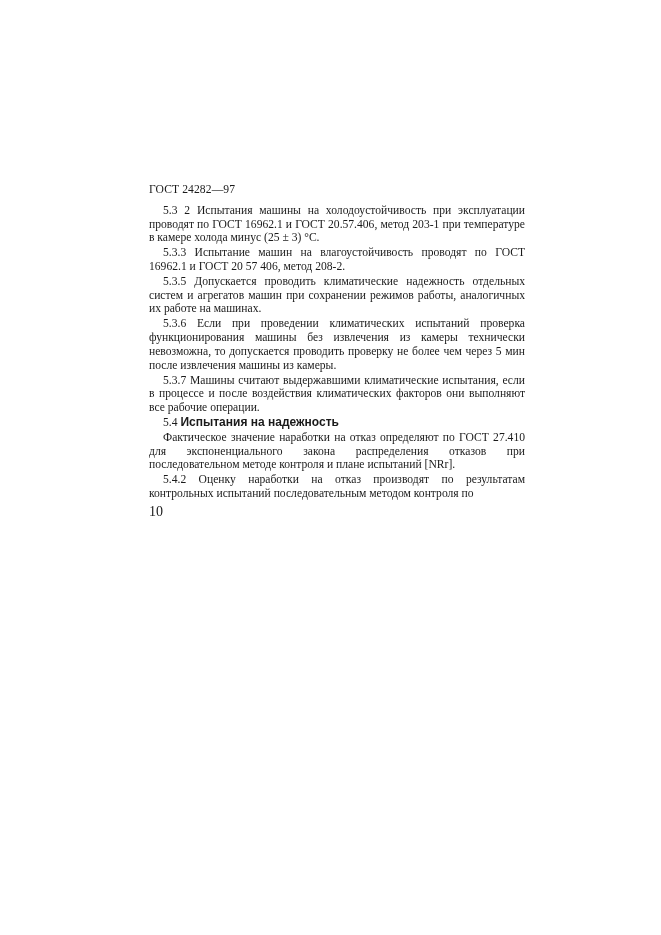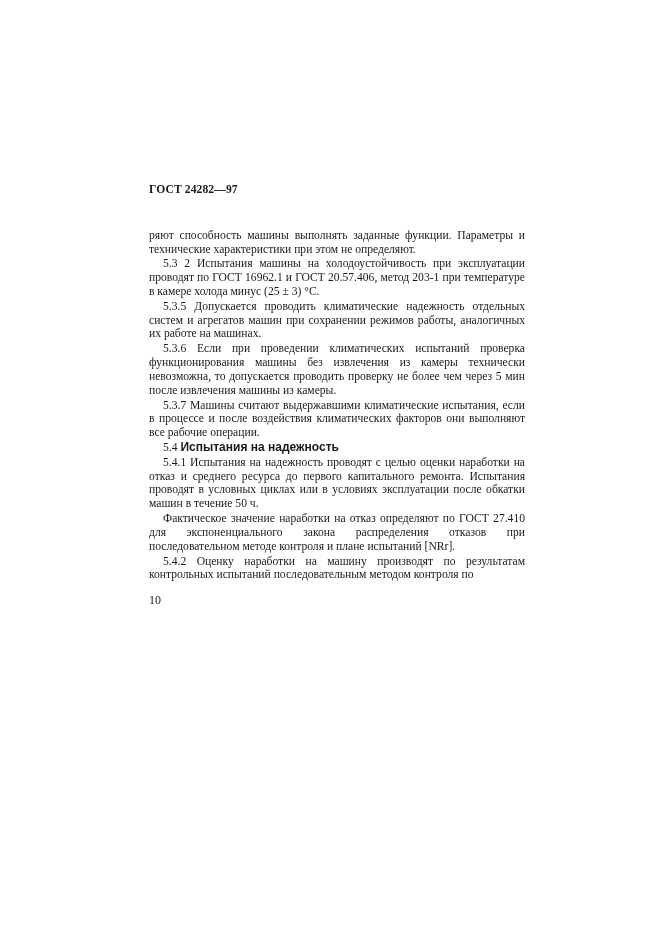--- a/index.html
+++ b/index.html
@@ -2,42 +2,41 @@
 <html><head>
   <meta charset="utf-8">
   <style>
     html, body { margin: 0; padding: 0; background: #ffffff; }
     body { width: 661px; height: 935px; position: relative; overflow: hidden; }
     .page {
       position: absolute; left: 149px; top: 183px; width: 376px;
       font-family: "Liberation Serif", serif; color: #1a1a1a;
       font-size: 11.6px; line-height: 13.75px;
     }
-    .header { font-weight: bold; font-size: 11.6px; margin-bottom: 32px; letter-spacing: 0.1px; }
+    .header { font-weight: normal; font-size: 11.6px; margin-bottom: 7px; letter-spacing: 0.1px; }
     .p { text-align: justify; text-align-last: left; margin: 0 0 1.2px 0; hyphens: manual; }
     .p.indent { text-indent: 14px; }
     .p.heading { text-indent: 14px; }
     .p.heading b { font-family: Liberation Sans, sans-serif; font-weight: bold; font-size: 12px; }
-    .pagenum { margin-top: 12px; font-size: 12px; }
+    .pagenum { margin-top: 4px; font-size: 14px; }
   </style>
 </head>
 <body>
 
 <div class="page">
   <div class="header">ГОСТ 24282—97</div>
 
-  <p class="p">ряют способность машины выполнять заданные функции. Параметры и технические характеристики при этом не определяют.</p>
   <p class="p indent">5.3 2 Испытания машины на холодоустойчивость при эксплуатации проводят по ГОСТ 16962.1 и ГОСТ 20.57.406, метод 203-1 при температуре в камере холода минус (25 ± 3) °С.</p>
+  <p class="p indent">5.3.3 Испытание машин на влагоустойчивость проводят по ГОСТ 16962.1 и ГОСТ 20 57 406, метод 208-2.</p>
   <p class="p indent">5.3.5 Допускается проводить климатические надежность отдельных систем и агрегатов машин при сохранении режимов работы, аналогичных их работе на машинах.</p>
   <p class="p indent">5.3.6 Если при проведении климатических испытаний проверка функционирования машины без извлечения из камеры технически невозможна, то допускается проводить проверку не более чем через 5 мин после извлечения машины из камеры.</p>
   <p class="p indent">5.3.7 Машины считают выдержавшими климатические испытания, если в процессе и после воздействия климатических факторов они выполняют все рабочие операции.</p>
 
   <p class="p heading">
     <span>5.4</span>
     <b>Испытания на надежность</b>
   </p>
 
-  <p class="p indent">5.4.1 Испытания на надежность проводят с целью оценки наработки на отказ и среднего ресурса до первого капитального ремонта. Испытания проводят в условных циклах или в условиях эксплуатации после обкатки машин в течение 50 ч.</p>
   <p class="p indent">Фактическое значение наработки на отказ определяют по ГОСТ 27.410 для экспоненциального закона распределения отказов при последовательном методе контроля и плане испытаний [NRr].</p>
-  <p class="p indent">5.4.2 Оценку наработки на машину производят по результатам контрольных испытаний последовательным методом контроля по</p>
+  <p class="p indent">5.4.2 Оценку наработки на отказ производят по результатам контрольных испытаний последовательным методом контроля по</p>
 
   <div class="pagenum">10</div>
 </div>
 
 </body></html>

